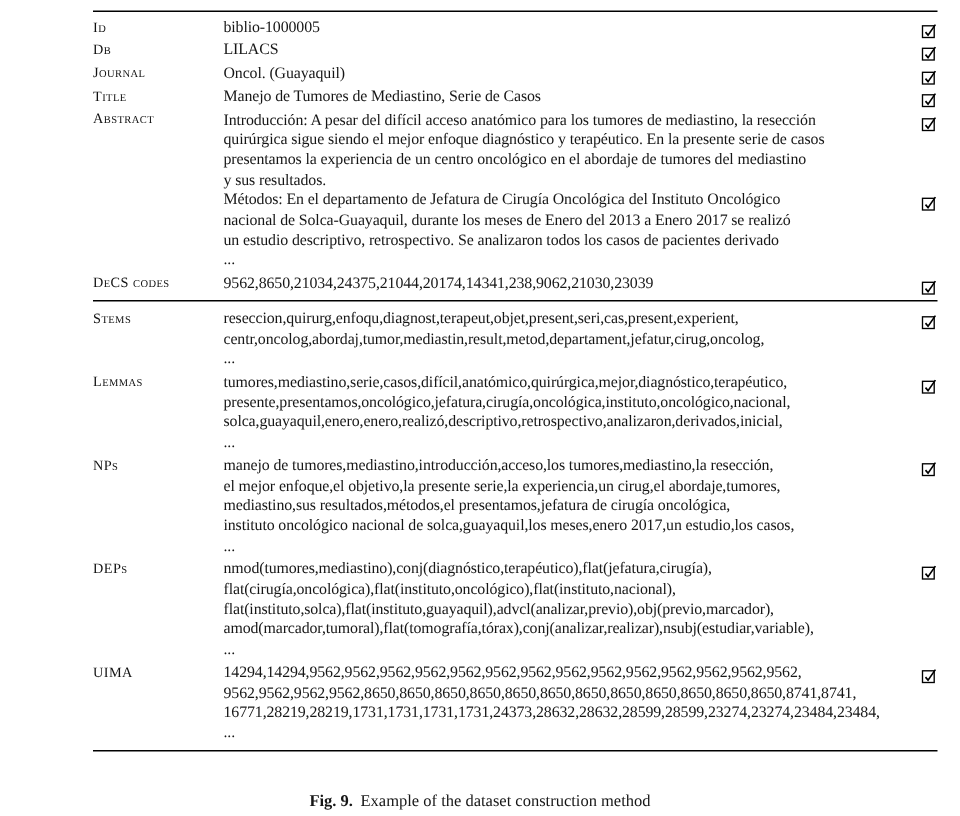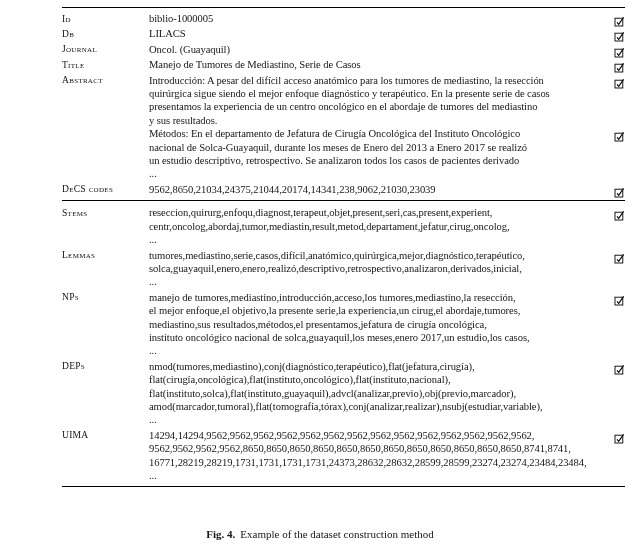--- a/index.html
+++ b/index.html
@@ -161,20 +161,21 @@
     <div class="field-label">Lemmas</div>
     <div class="field-content">
   <div class="para">
     <span class="checkmark">
       <svg width="11" height="11" viewBox="0 0 11 11">
         <rect x="1" y="2.2" width="7.8" height="7.8" fill="none" stroke="#000" stroke-width="0.9"></rect>
         <path d="M3 6.4 L4.7 8.4 L9.6 1.4" fill="none" stroke="#000" stroke-width="1.1"></path>
       </svg>
     </span>
   <div class="line">tumores,mediastino,serie,casos,difícil,anatómico,quirúrgica,mejor,diagnóstico,terapéutico,</div>
+              <div class="line">presente,presentamos,oncológico,jefatura,cirugía,oncológica,instituto,oncológico,nacional,</div>
               <div class="line">solca,guayaquil,enero,enero,realizó,descriptivo,retrospectivo,analizaron,derivados,inicial,</div>
             </div>
 
   <div class="para">
 
   <div class="line">...</div>
             </div>
 </div>
   </div>
 
@@ -243,16 +244,16 @@
 
   <div class="line">...</div>
             </div>
 </div>
   </div>
 <div class="rule"></div>
       </div>
   </div>
 
   <div class="caption">
-    <span class="caption-label">Fig. 4.</span><span>Example of the dataset construction method</span>
+    <span class="caption-label">Fig. 9.</span><span>Example of the dataset construction method</span>
   </div>
 
 </div>
 
 </body></html>

